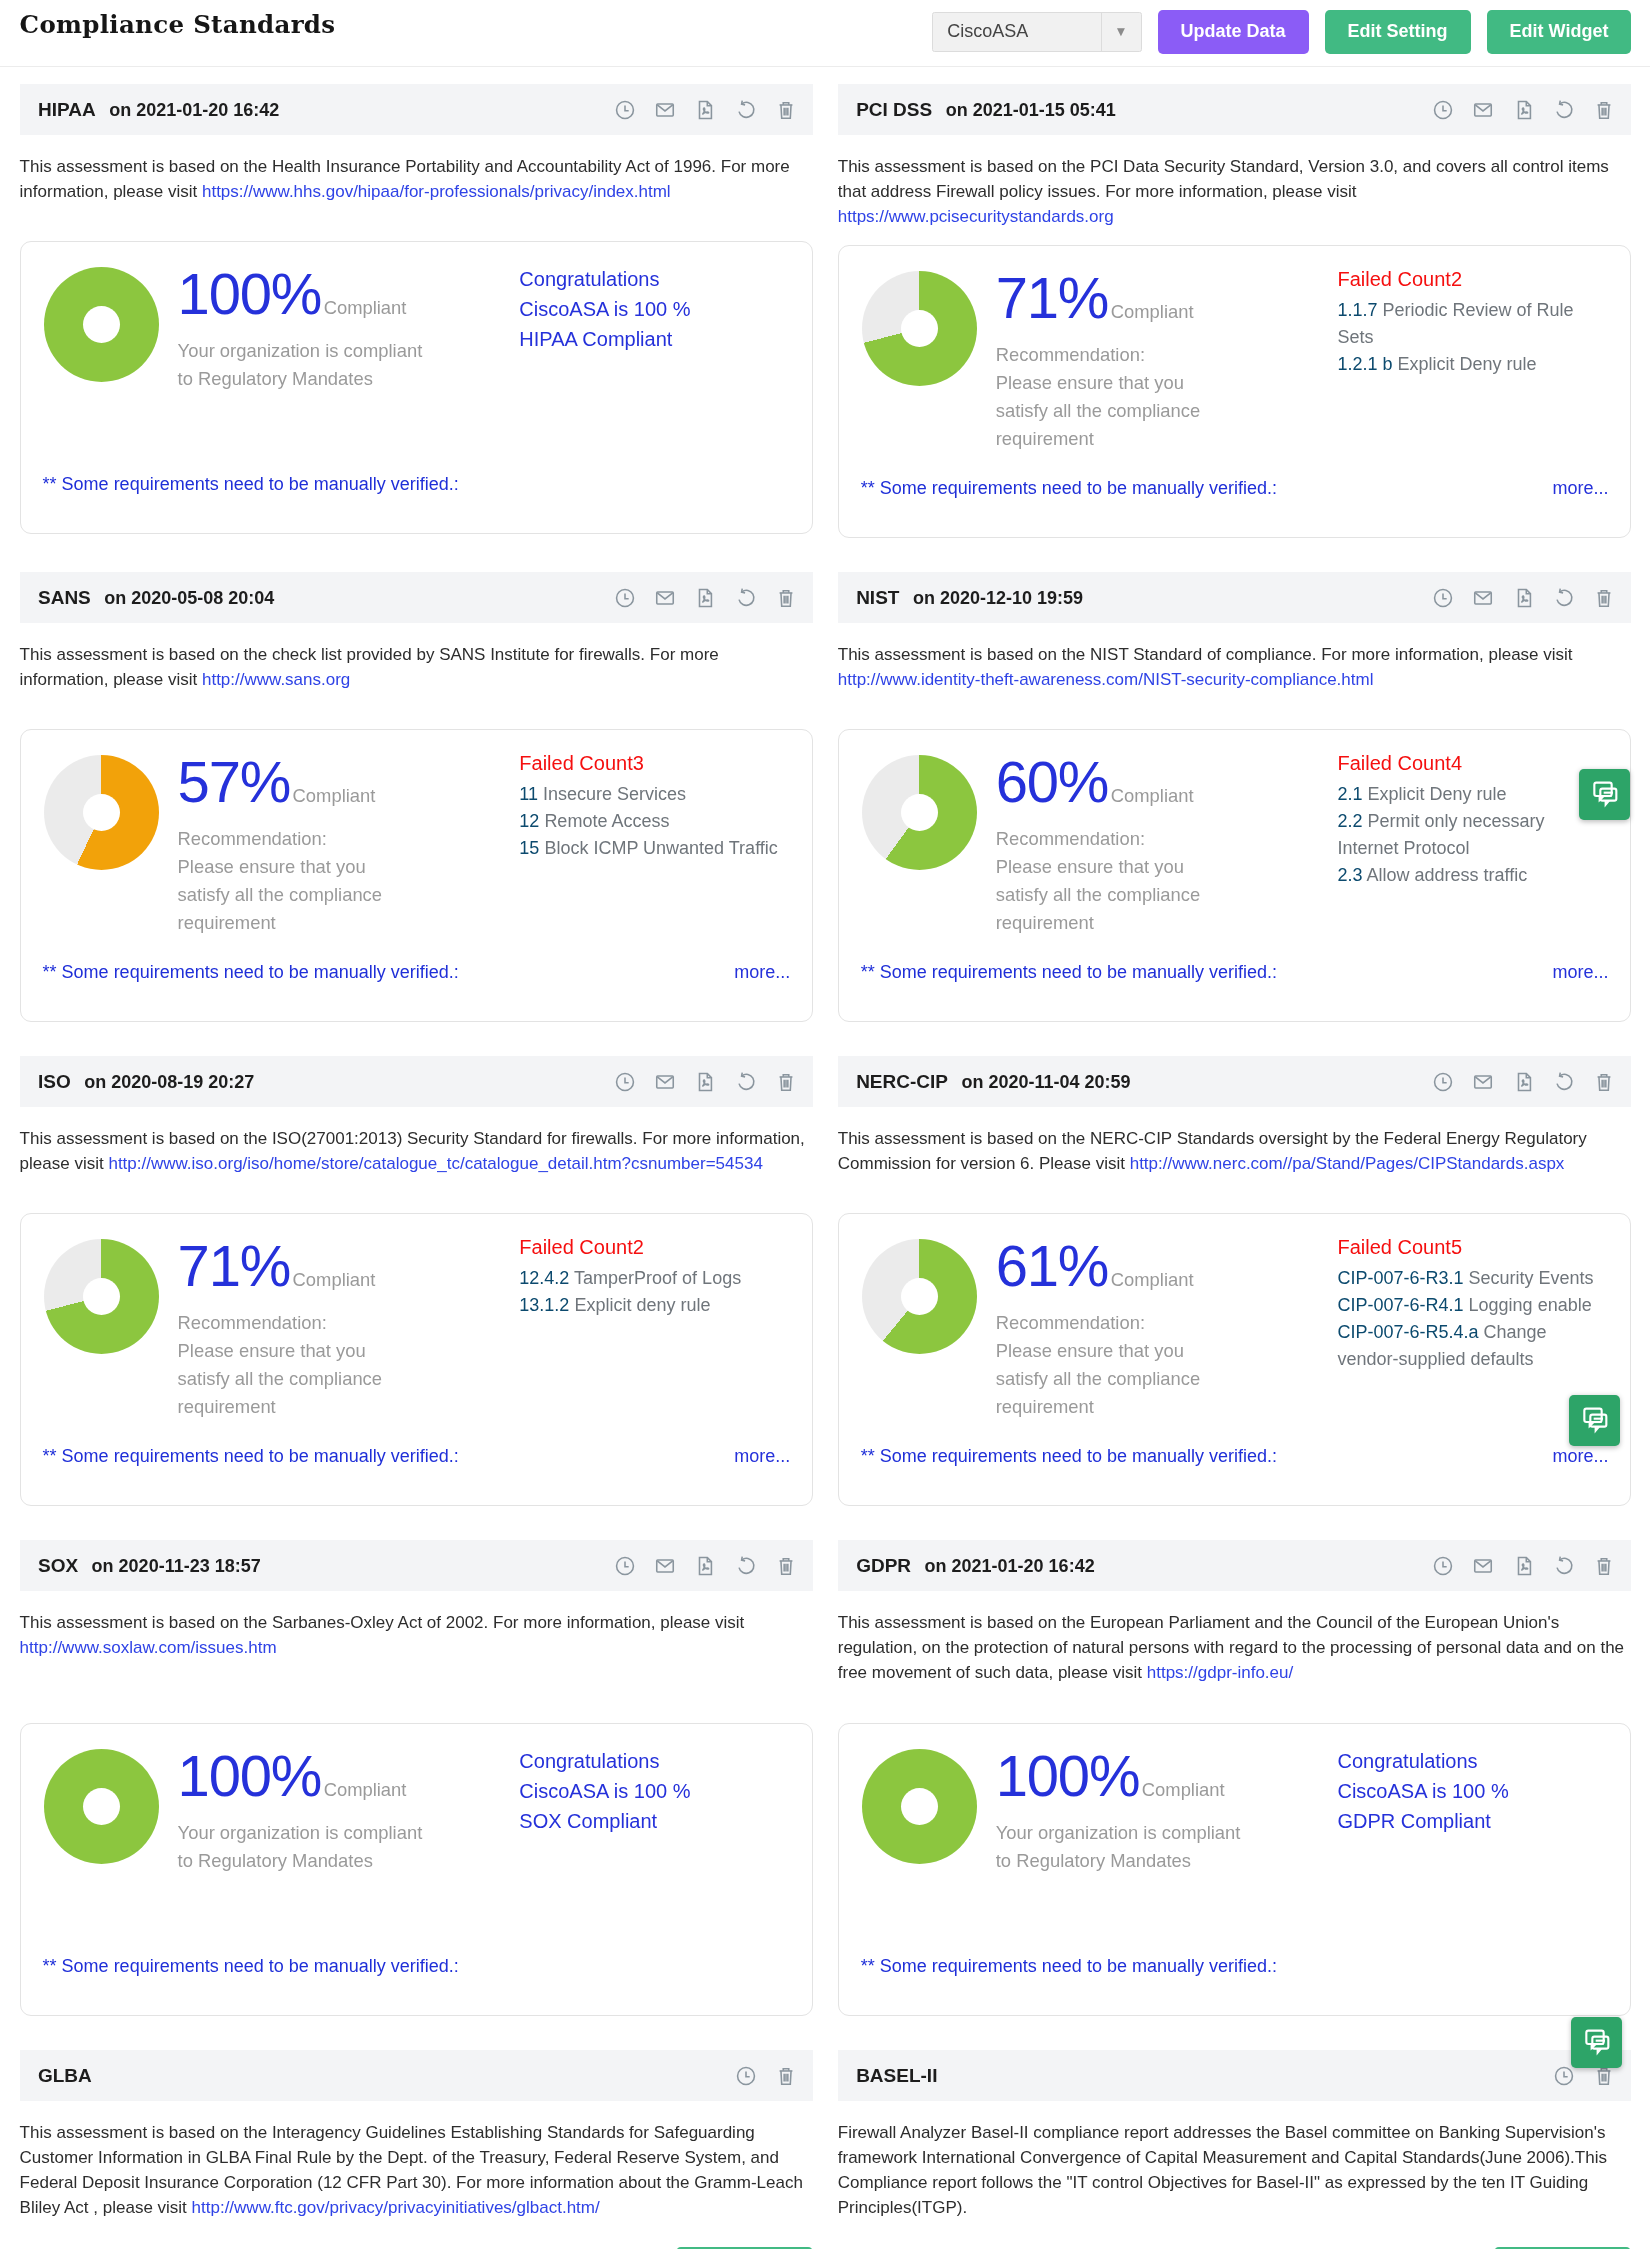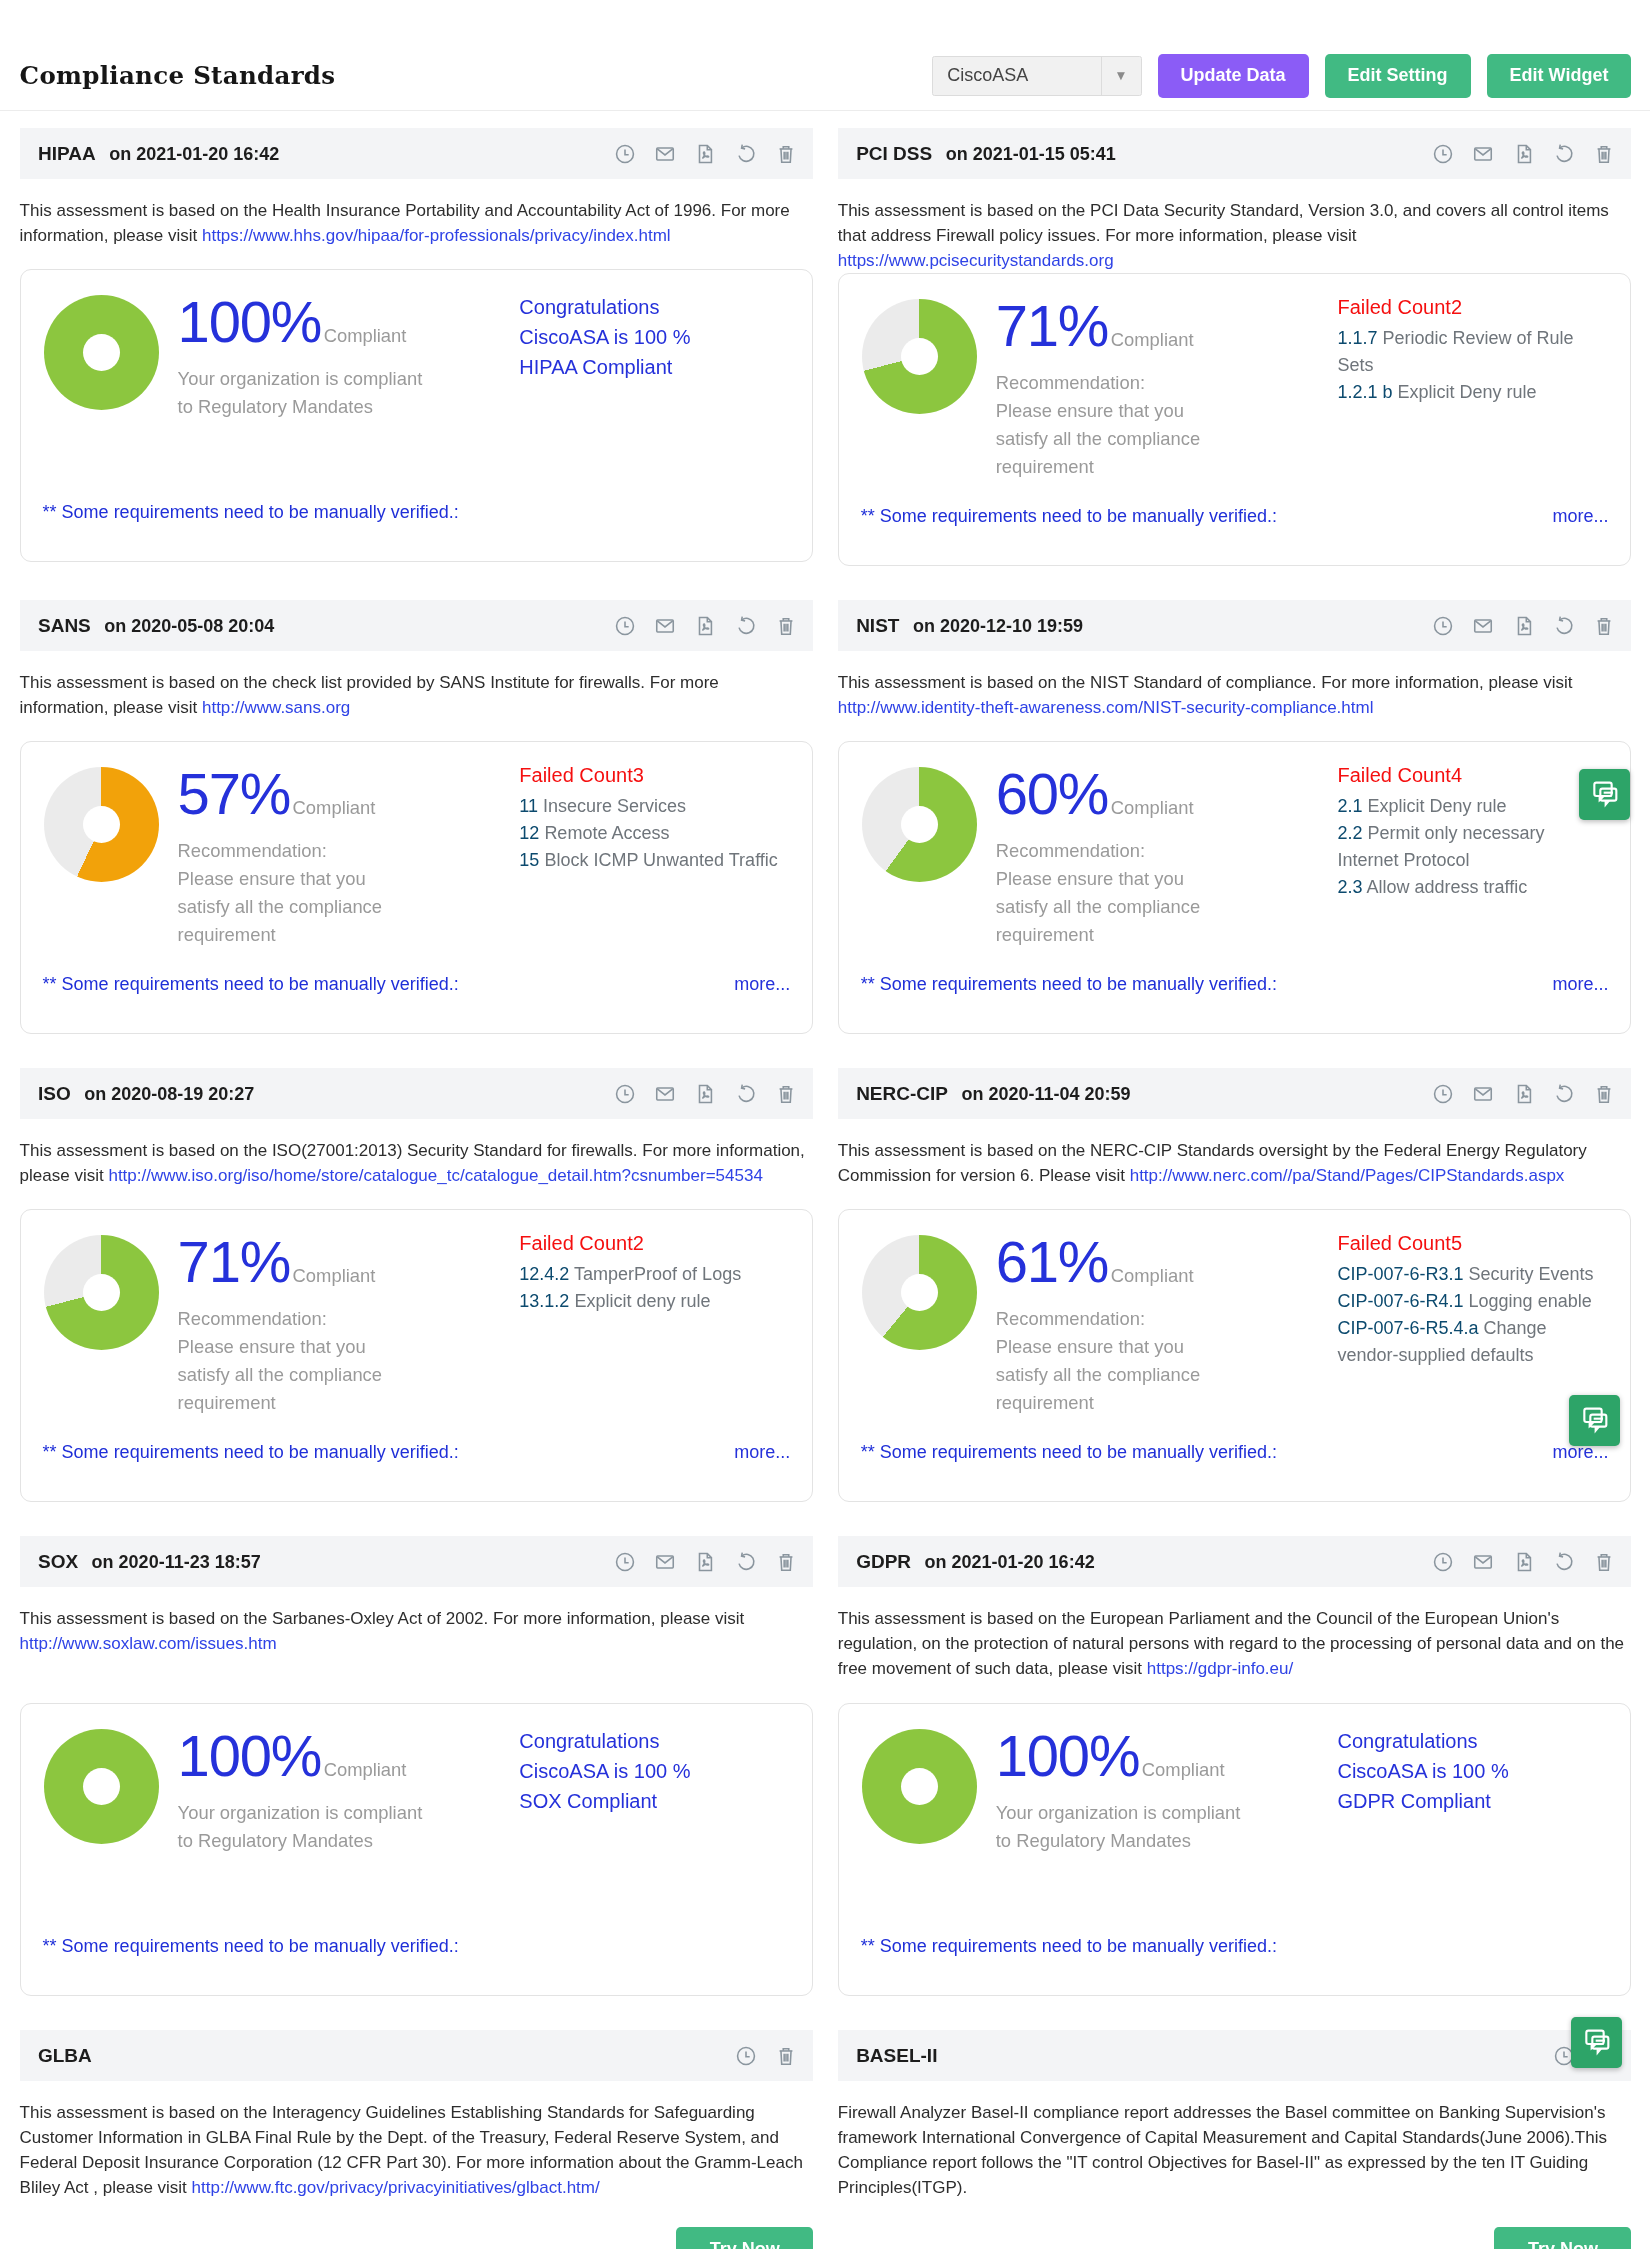--- a/index.html
+++ b/index.html
@@ -2,22 +2,22 @@
 <html style="font-size:9.8px"><head>
 <meta charset="utf-8">
 <style>
   * { margin:0; padding:0; box-sizing:border-box; }
   html,body { background:#fff; }
   body {
     width:1651px; height:2250px; overflow:hidden; position:relative;
     font-family:"Liberation Sans", sans-serif; color:#2b2b2b;
   }
   
-  .topbar{ display:flex; align-items:center; justify-content:space-between;
-           padding:9.8px 19.6px 12.3px 19.6px; border-bottom:1.2px solid #ececec;margin-top:44px; }
+  .topbar{ display:flex; align-items:flex-start; justify-content:space-between;
+           padding:9.8px 19.6px 12.3px 19.6px; border-bottom:1.2px solid #ececec; }
   .page-title{ font-family:"DejaVu Serif", serif; font-size:24.5px; font-weight:700; color:#161616; letter-spacing:0.3px;}
   .top-controls{ display:flex; align-items:center; gap:16px; }
   .select{ display:flex; align-items:stretch; width:210px; height:40px; background:#f1f1f1;
            border:1.2px solid #dcdcdc; border-radius:2.5px; cursor:pointer;}
   .select .val{ flex:1; display:flex; align-items:center; padding-left:14.7px; font-size:18px; color:#444; }
   .select .caret{ width:40px; display:flex; align-items:center; justify-content:center;
                   border-left:1.2px solid #dcdcdc; color:#8b8b8b; font-size:13.5px; }
   .gbtn{ height:44px; padding:0 23px; border:none; border-radius:4.9px; color:#fff;
          font-family:"Liberation Sans", sans-serif; font-size:18px; font-weight:700; cursor:pointer; }
   
@@ -30,21 +30,21 @@
   .c-date{ font-size:18px; font-weight:700; color:#1d1d1d; margin-left:13.5px; }
   .head-icons{ display:flex; align-items:center; gap:18.4px; }
   .hicon{ width:22px; height:22px; display:inline-flex; cursor:pointer; }
   .hicon svg{ width:22px; height:22px; stroke:#8a959e; fill:none; stroke-width:1.7; }
   .desc{ font-size:17px; line-height:25px; color:#2d2d2d; margin-top:19px; min-height:71px; padding-right:4.9px;}
   .row-4 .desc{ min-height:97px; }
   .row-5 .desc{ min-height:115px; }
   a.link{ color:#2f43e6; text-decoration:none; cursor:pointer; }
   
   .content-box{ position:relative; border:1.2px solid #e3e3e3; border-radius:11px;
-                height:293px; padding:26px 22px; }
+                height:293px; margin-top:16px; padding:26px 22px; }
   .donut{ position:absolute; left:23px; top:24.5px; width:115px; height:115px; border-radius:50%; }
   .donut::after{ content:""; position:absolute; left:50%; top:50%; width:37px; height:37px;
                  margin:-18.4px 0 0 -18.4px; background:#fff; border-radius:50%; }
   .pct-col{ position:absolute; left:157px; top:18.4px; width:245px; }
   .pct{ font-size:58px; color:#2531da; letter-spacing:-1.2px; }
   .pct-word{ font-size:18.4px; color:#9a9a9a; margin-left:2.5px; }
   .note{ font-size:18.4px; line-height:28px; color:#9a9a9a; margin-top:9.8px; }
   .right-col{ position:absolute; left:63%; top:22px; right:22px; }
   .congrats div{ font-size:20px; line-height:30px; color:#2531da; }
   .failed-head{ font-size:20px; color:#f50f0f; margin-bottom:6.1px; }

